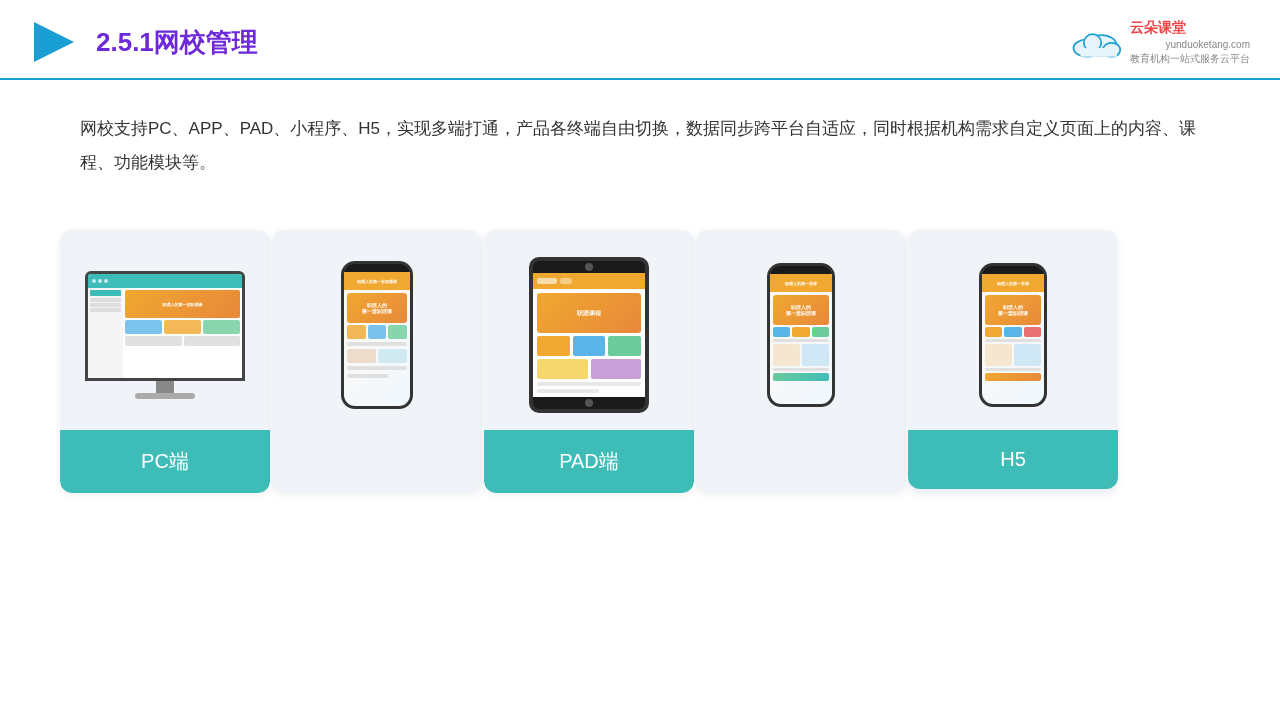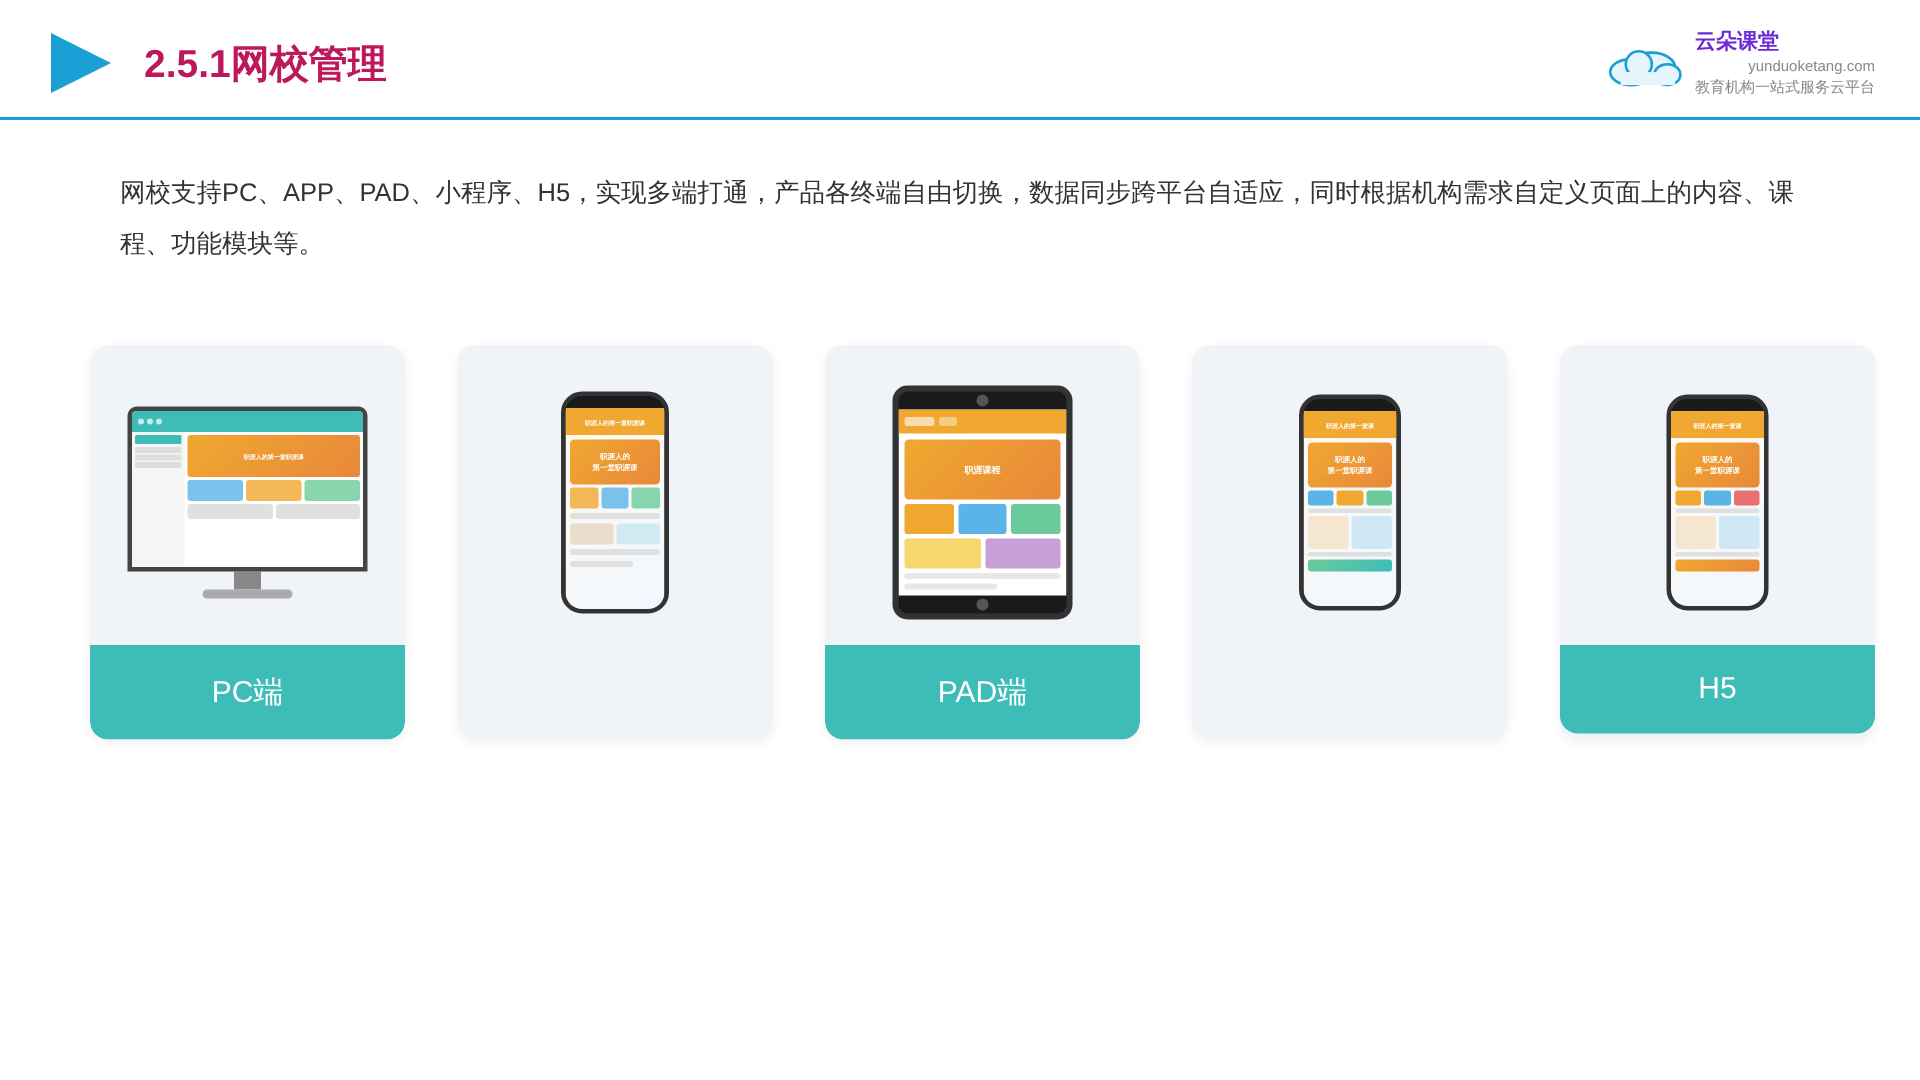--- a/index.html
+++ b/index.html
@@ -27,21 +27,21 @@
     }
 
     .play-icon {
       width: 48px;
       height: 48px;
     }
 
     .page-title {
       font-size: 26px;
       font-weight: bold;
-      color: #be185d;
+      color: #6d28d9;
     }
 
     .logo-area {
       display: flex;
       align-items: center;
       gap: 8px;
     }
 
     .logo-cloud {
       width: 52px;
@@ -52,43 +52,43 @@
       display: flex;
       flex-direction: column;
       font-size: 11px;
       color: #555;
       line-height: 1.4;
     }
 
     .logo-name {
       font-size: 14px;
       font-weight: bold;
-      color: #6d28d9;
+      color: #ef4444;
     }
 
     .logo-sub {
       font-size: 10px;
       color: #888;
       text-align: right;
     }
 
     
     .description {
       padding: 32px 80px 20px 80px;
       font-size: 17px;
       color: #333;
       line-height: 2;
     }
 
     
     .cards-container {
       display: flex;
-      justify-content: space-between;
+      justify-content: flex-start;
       gap: 2px;
-      padding: 30px 30px 30px 60px;
+      padding: 30px 84px 30px 60px;
     }
 
     .card {
       background: #f0f4f8;
       border-radius: 12px;
       width: 210px;
       display: flex;
       flex-direction: column;
       align-items: center;
       overflow: hidden;

